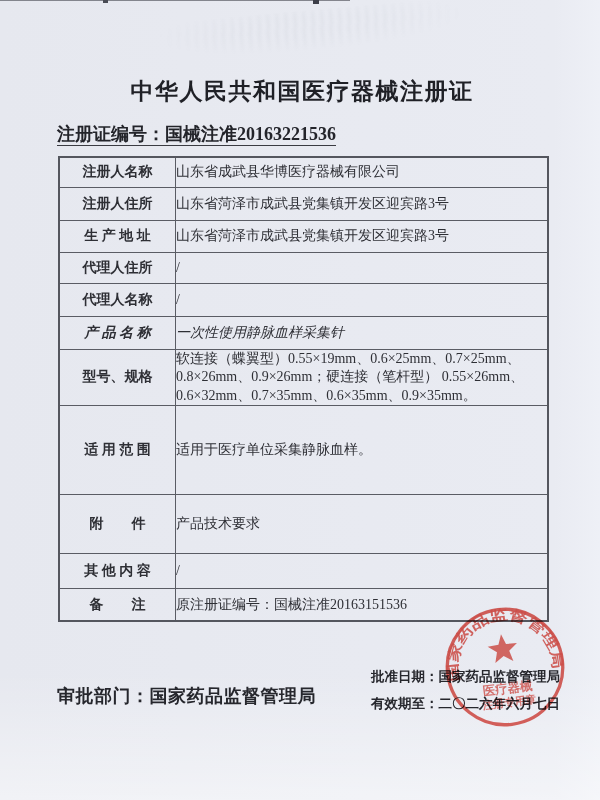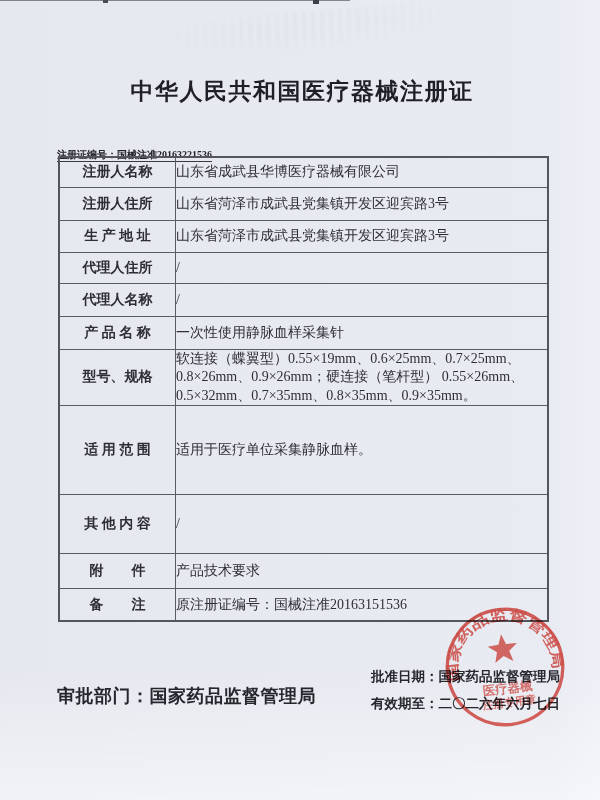--- a/index.html
+++ b/index.html
@@ -30,43 +30,43 @@
     opacity:.5;
     -webkit-mask-image:radial-gradient(ellipse at 50% 40%, #000 30%, transparent 75%);
     mask-image:radial-gradient(ellipse at 50% 40%, #000 30%, transparent 75%);
   }
   .title{
     position:absolute;left:0;top:76px;width:604px;
     text-align:center;font-size:23px;font-weight:bold;letter-spacing:1.5px;
     color:#1f2026;
   }
   .cert-line{
-    position:absolute;left:57px;top:148px;
-    font-size:10px;font-weight:600;color:#23242a;
+    position:absolute;left:57px;top:122px;
+    font-size:18px;font-weight:600;color:#23242a;
   }
   .cert-line .u{border-bottom:1.5px solid #3a3b42;padding-bottom:1px;}
   table.cert{
     position:absolute;left:58px;top:156px;width:491px;
     border-collapse:collapse;table-layout:fixed;
   }
   table.cert{border:2px solid #54565e;}
   table.cert td{
     border:1.5px solid #5a5c64;
     padding:0;vertical-align:middle;
     font-size:14px;line-height:1.32;color:#2e2f35;
   }
   td.lbl{width:115px;text-align:center;font-weight:bold;font-size:15px;color:#26272d;}
   td.val{padding:3px 10px 3px 12px;}
   
   tr:nth-child(1) td{height:29px;}
   tr:nth-child(2) td{height:32px;}
   tr:nth-child(3) td{height:31px;}
   tr:nth-child(4) td{height:30px;}
   tr:nth-child(5) td{height:32px;}
-  tr:nth-child(6) td{height:32px;}
+  tr:nth-child(6) td{height:32px;font-style:italic;}
   tr:nth-child(7) td{height:55px;}
   tr:nth-child(8) td{height:88px;}
   tr:nth-child(9) td{height:58px;}
   tr:nth-child(10) td{height:34px;}
   tr:nth-child(11) td{height:31px;}
   tr:nth-child(12) td{height:61px;}
   .footer-left{
     position:absolute;left:57px;top:684px;
     font-size:18px;font-weight:600;color:#26272d;letter-spacing:.5px;
   }
@@ -115,33 +115,33 @@
       <tr>
         <td class="lbl">代理人名称</td>
         <td class="val">/</td>
       </tr>
       <tr>
         <td class="lbl">产 品 名 称</td>
         <td class="val">一次性使用静脉血样采集针</td>
       </tr>
       <tr>
         <td class="lbl">型号、规格</td>
-        <td class="val">软连接（蝶翼型）0.55×19mm、0.6×25mm、0.7×25mm、0.8×26mm、0.9×26mm；硬连接（笔杆型） 0.55×26mm、0.5×32mm、0.7×35mm、0.8×35mm、0.9×35mm。</td>
+        <td class="val">软连接（蝶翼型）0.55×19mm、0.6×25mm、0.7×25mm、0.8×26mm、0.9×26mm；硬连接（笔杆型） 0.55×26mm、0.6×32mm、0.7×35mm、0.6×35mm、0.9×35mm。</td>
       </tr>
       <tr>
         <td class="lbl">适 用 范 围</td>
         <td class="val">适用于医疗单位采集静脉血样。</td>
       </tr>
       <tr>
+        <td class="lbl">附　　件</td>
+        <td class="val">产品技术要求</td>
+      </tr>
+      <tr>
         <td class="lbl">其 他 内 容</td>
         <td class="val">/</td>
-      </tr>
-      <tr>
-        <td class="lbl">附　　件</td>
-        <td class="val">产品技术要求</td>
       </tr>
       <tr>
         <td class="lbl">备　　注</td>
         <td class="val">原注册证编号：国械注准20163151536</td>
       </tr>
     </tbody>
   </table>
 
   <div class="footer-left"><span>审批部门：</span><span>国家药品监督管理局</span>
   </div>

